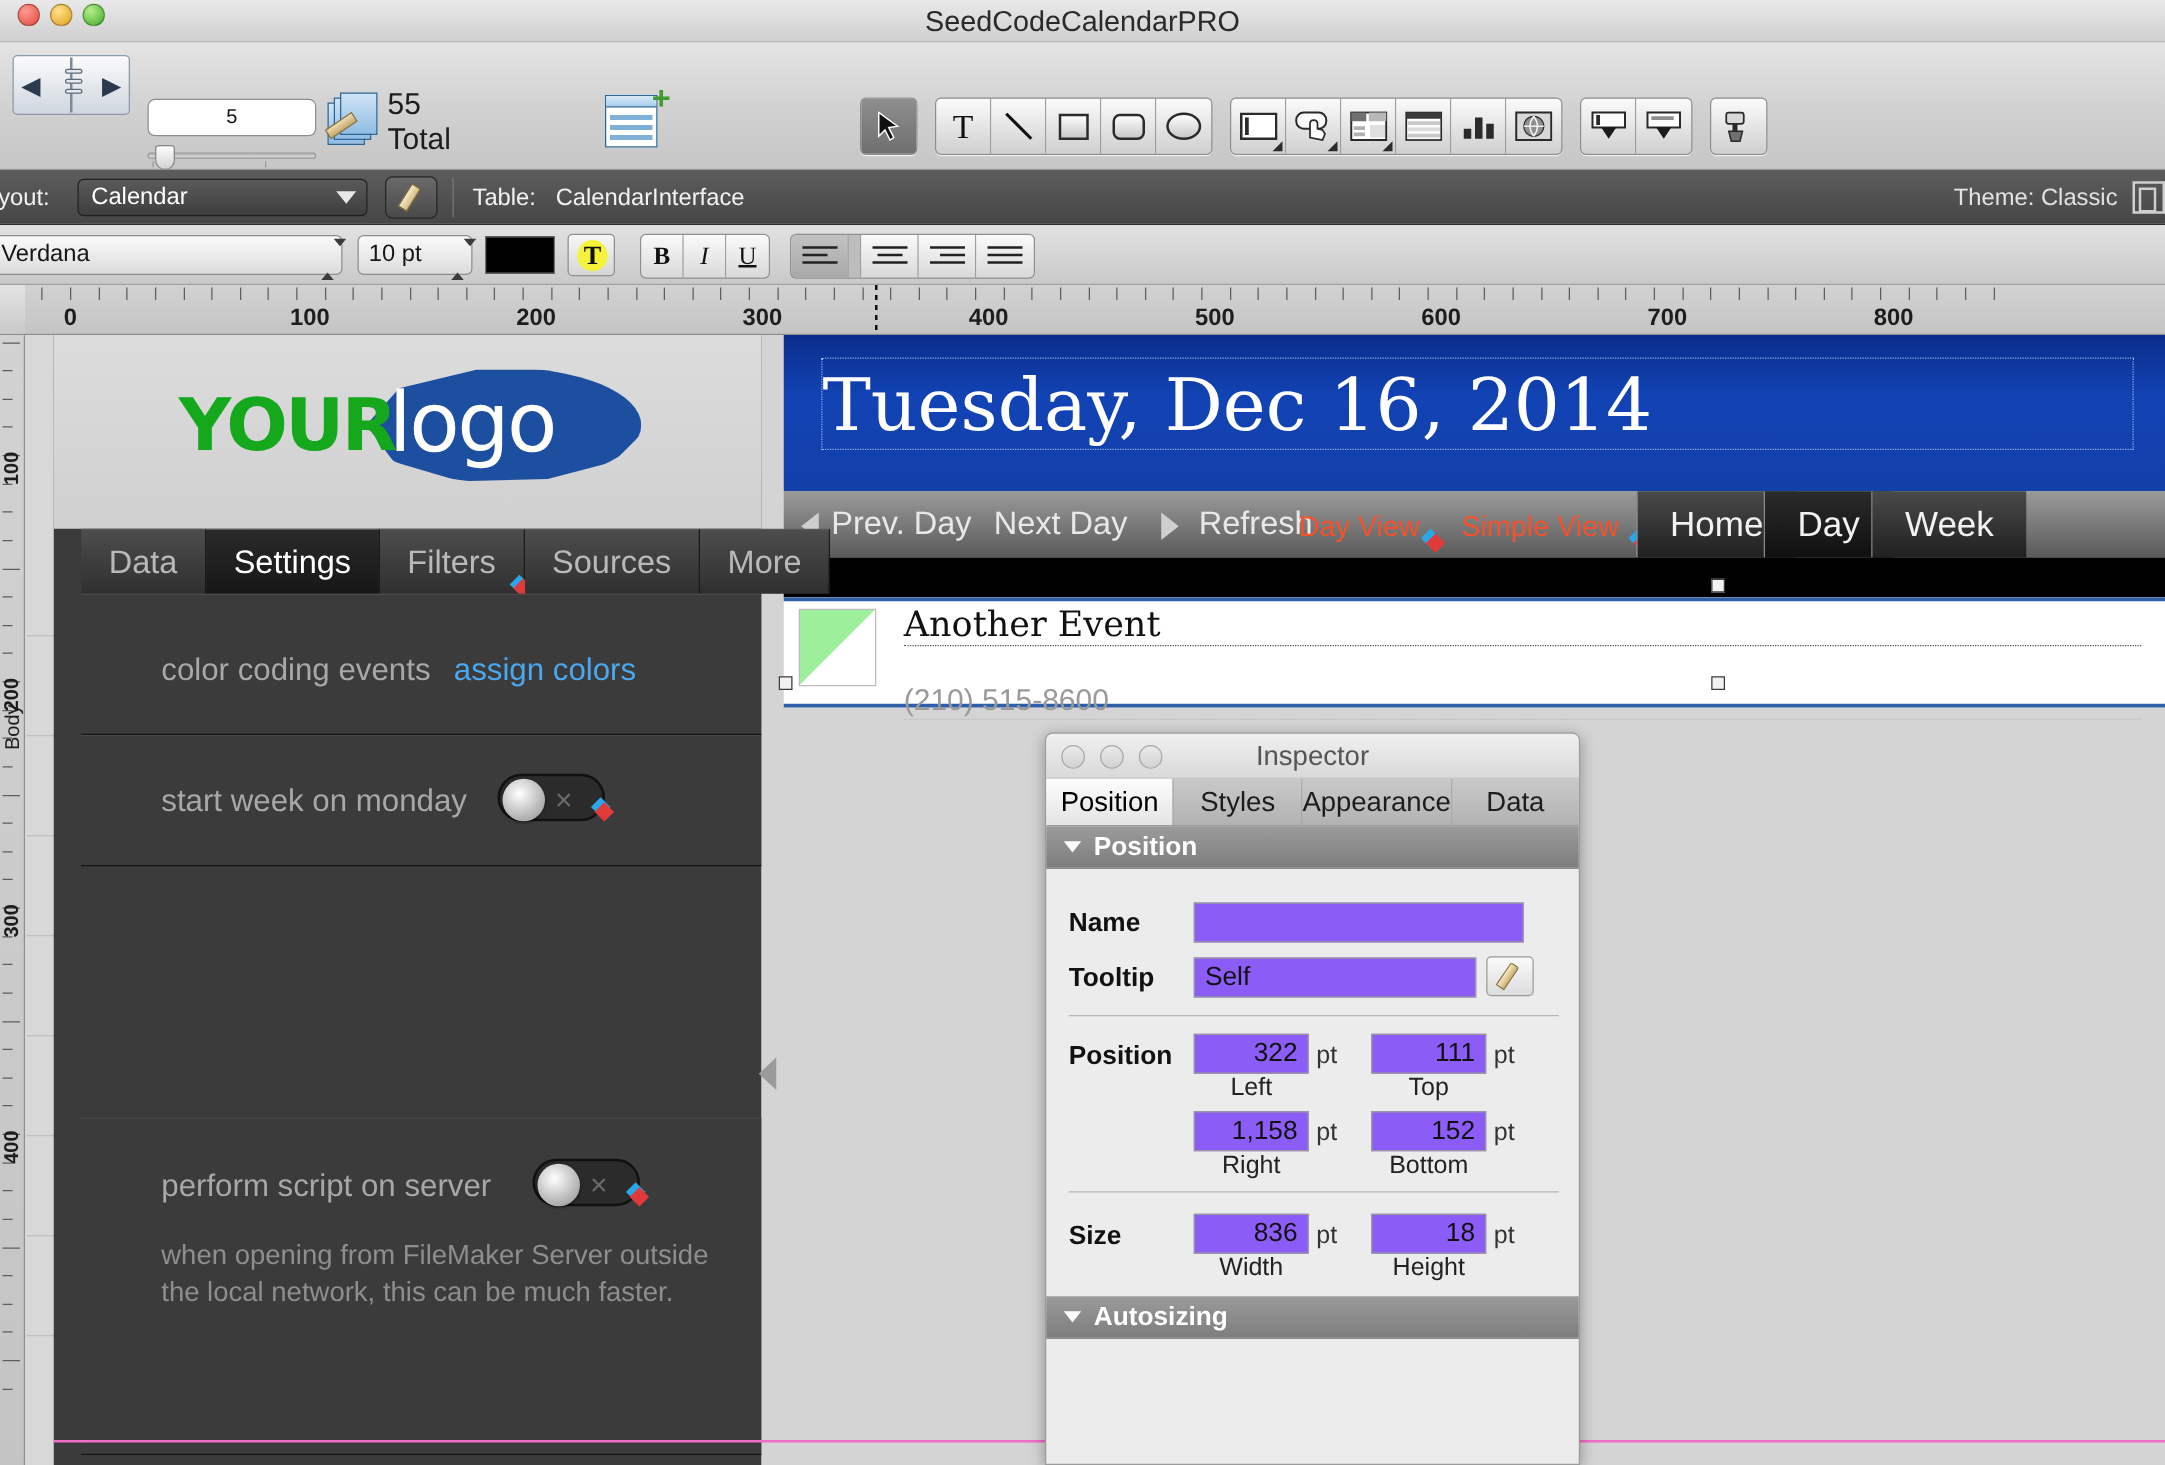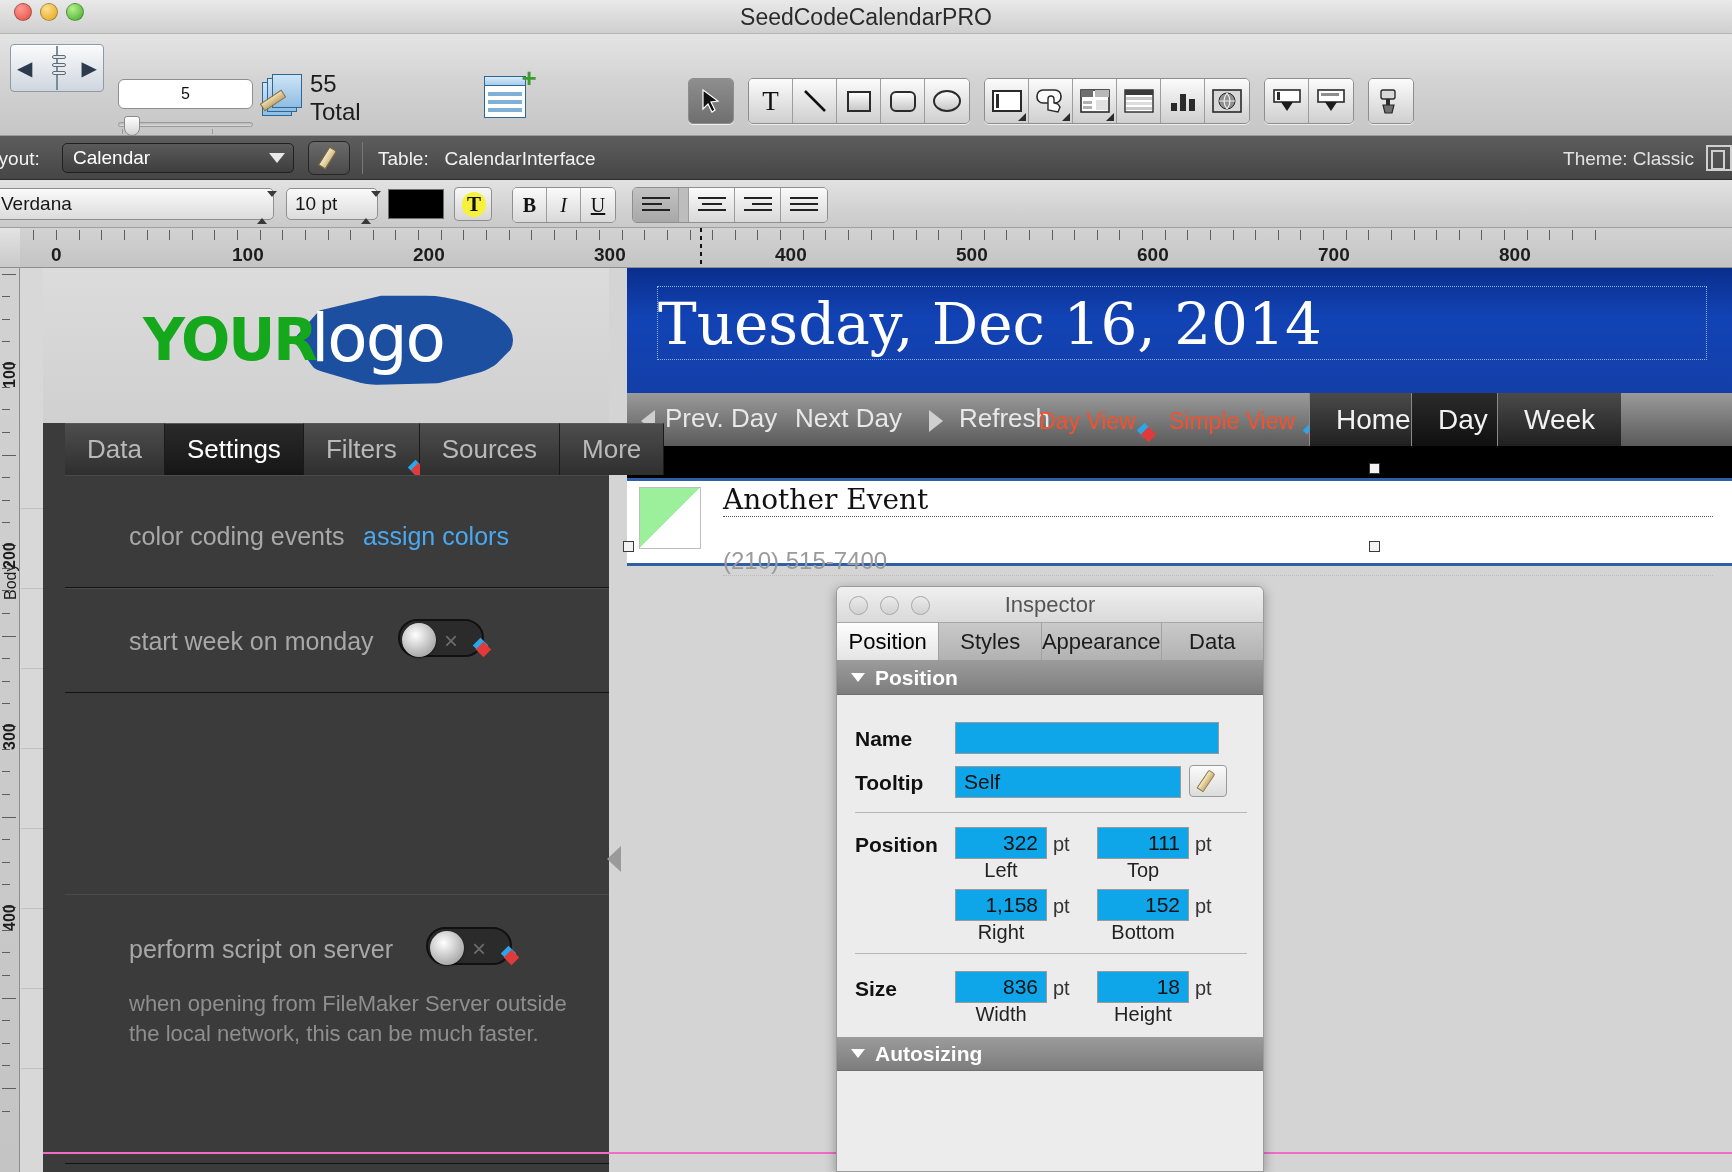--- a/index.html
+++ b/index.html
@@ -317,21 +317,21 @@
     font-size:22px; color:#1c1c1c; border-right:1px solid #a2a2a2;
     background:linear-gradient(to bottom,#c9c9c9,#b2b2b2);}
   #insp-tabs .it:last-child{ border-right:0;}
   #insp-tabs .it.active{ background:linear-gradient(to bottom,#fdfdfd,#e4e4e4); color:#000;}
   .insp-sect{ position:absolute; left:0; width:100%; height:34px;
     background:linear-gradient(to bottom,#9b9b9b,#7d7d7d); color:#fff; font-size:21px;
     font-weight:bold; line-height:34px; padding-left:38px; border-bottom:1px solid #6f6f6f;}
   .insp-sect .tri{ position:absolute; left:14px; top:12px; width:0;height:0;
     border-left:7px solid transparent;border-right:7px solid transparent;border-top:9px solid #fff;}
   .fld-label{ position:absolute; font-size:21px; font-weight:bold; color:#111;}
-  .fld-box{ position:absolute; background:#0ea5e9; border:1px solid #9a9a9a; height:32px;
+  .fld-box{ position:absolute; background:#8b5cf6; border:1px solid #9a9a9a; height:32px;
      font-size:21px; line-height:30px; color:#111;}
   .fld-box.num{ text-align:right; padding-right:8px;}
   .fld-box.txt{ padding-left:8px;}
   .unit{ position:absolute; font-size:20px; color:#333;}
   .sublbl{ position:absolute; font-size:20px; color:#222; text-align:center;}
   #insp-pencil{ position:absolute; left:352px; top:178px; width:38px; height:32px;
      background:linear-gradient(to bottom,#fafafa,#dcdcdc); border:1px solid #9a9a9a; border-radius:4px;}
   #insp-pencil .pen{ position:absolute; left:12px; top:4px; width:8px; height:22px;
      background:linear-gradient(to right,#f6e9c6,#cdaf72); border:1px solid #8a7542;
      transform:rotate(34deg); border-radius:2px 2px 0 0;}
@@ -736,21 +736,21 @@
     </div>
     <div class="viewtab" style="left:700px;">Home</div>
     <div class="viewtab" style="left:802px; background:linear-gradient(to bottom,#2b2b2b,#101010);">Day</div>
     <div class="viewtab" style="left:888px;">Week</div>
 
     <div id="blackband"></div>
 
     <div id="eventrow">
       <div class="swatch"></div>
       <div class="t1">Another Event</div>
-      <div class="t3">(210) 515-7400</div>
+      <div class="t3">(210) 515-8600</div>
     </div>
     <span class="handle" style="left:14px;top:195px"></span>
     <span class="handle" style="left:760px;top:195px"></span>
     <span class="handle" style="left:14px;top:273px"></span>
     <span class="handle" style="left:760px;top:273px"></span>
   </div>
 
   <div id="sidebar">
     <div id="logoarea">
       <div id="logo">

